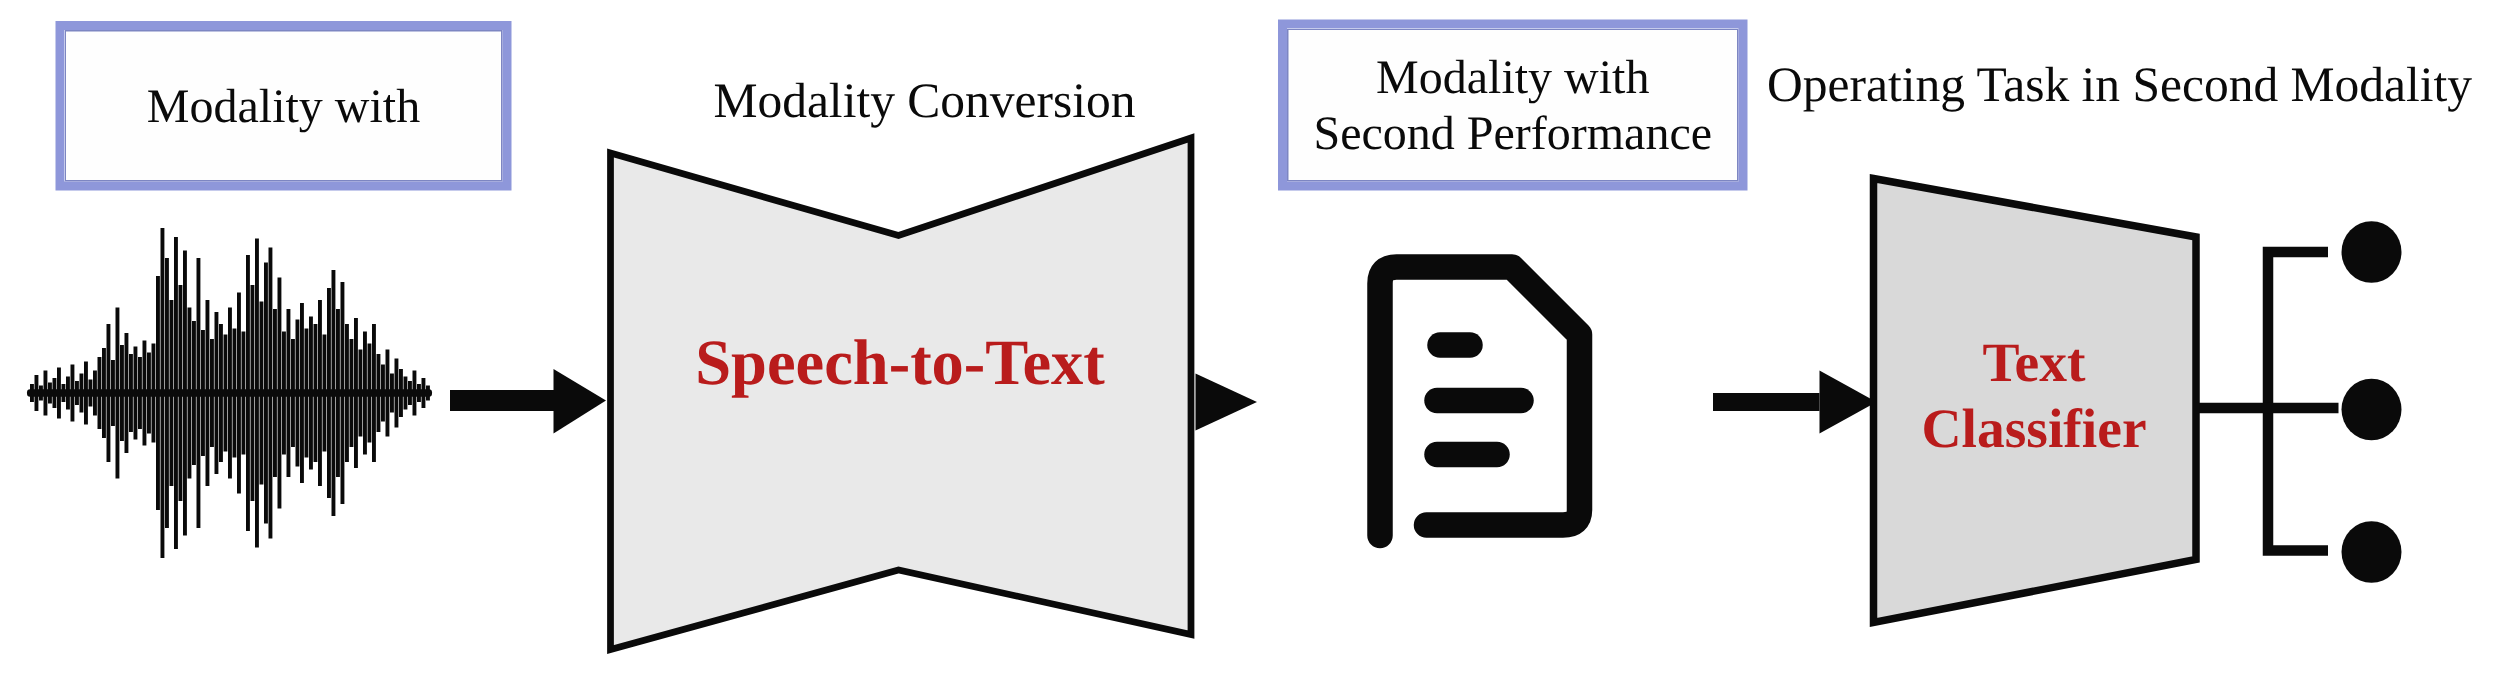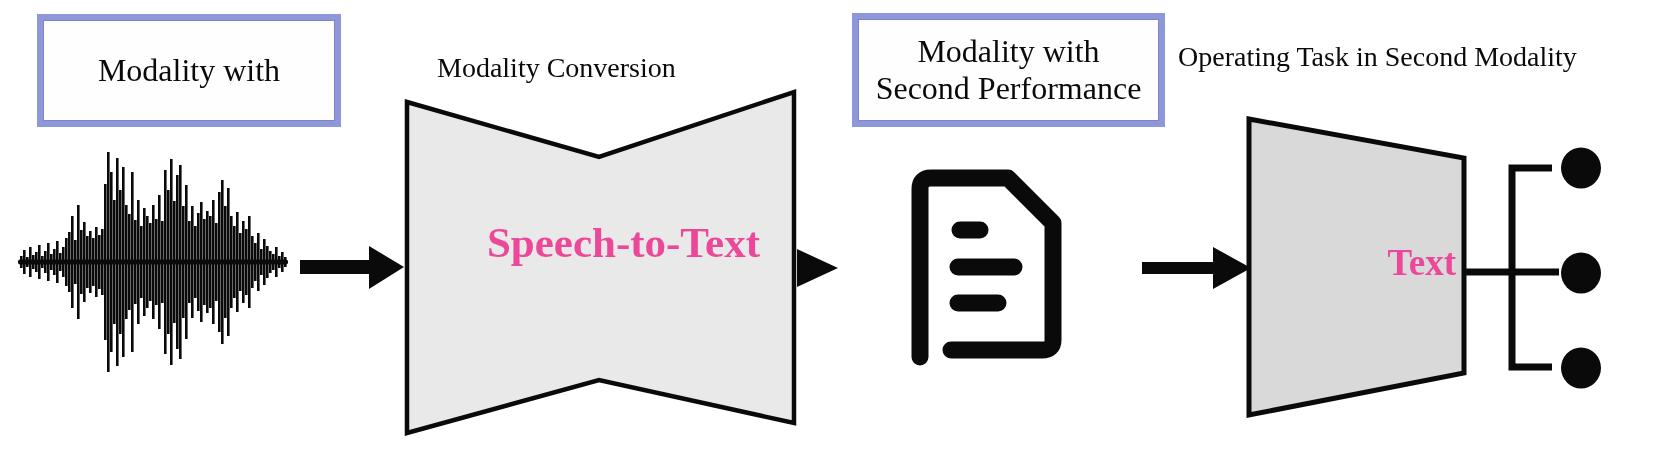--- a/index.html
+++ b/index.html
@@ -18,29 +18,29 @@
     border:6px solid var(--accent,#8e97da);
     box-shadow:inset 0 0 0 1px #7d86c2;
     background:#fefefe;
     display:flex;flex-direction:column;justify-content:center;align-items:center;
     text-align:center;
     font-size:32px;line-height:37px;
     box-sizing:border-box;
   }
   .fig-title{
     position:absolute;
-    text-align:left;
-    font-size:28px;line-height:40px;
+    text-align:right;
+    font-size:33px;line-height:40px;
     white-space:nowrap;
   }
   .shape-label{
     position:absolute;
-    text-align:right;
+    text-align:center;
     font-weight:bold;
-    color:#ec4899;
+    color:#b91c1c;
   }
   .converter-label{font-size:43px;line-height:59px;}
   .classifier-label{font-size:37px;line-height:44px;}
   svg .ink{fill:#0a0a0a;}
   svg .stroke-ink{stroke:#0a0a0a;fill:none;}
 </style>
 </head>
 <body>
 
 <div class="canvas">
@@ -188,17 +188,18 @@
     <div>Speech-to-Text</div>
   </div>
 
   <div class="label-box" style="left:852px;top:13px;width:313px;height:114px;">
     <div>Modality with</div>
     <div>Second Performance</div>
   </div>
 
   <div class="fig-title" style="left:1178px;top:37px;width:460px;">Operating Task in Second Modality</div>
 
-  <div class="shape-label classifier-label" style="left:1256px;top:221px;width:200px;margin-top:20px;">
+  <div class="shape-label classifier-label" style="left:1256px;top:221px;width:200px;">
     <div>Text</div>
+    <div>Classifier</div>
   </div>
 
 </div>
 
 </body></html>

